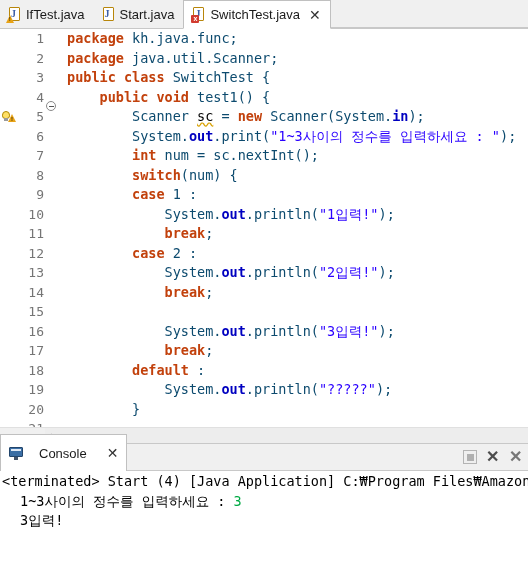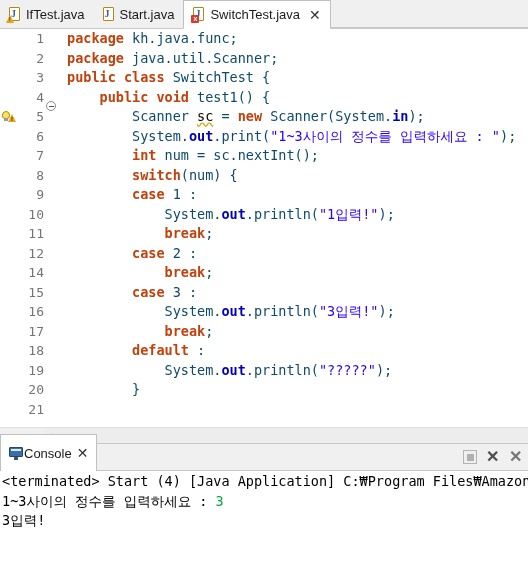--- a/index.html
+++ b/index.html
@@ -197,21 +197,21 @@
     position: relative;
     border-bottom: 1px solid #c8c8c8;
   }
   .ctab {
     height: 27px;
     background: #ffffff;
     border-left: 1px solid #c0c0c0;
     border-right: 1px solid #c0c0c0;
     border-top: 1px solid #c0c0c0;
     margin-bottom: -1px;
-    display: flex; align-items: center; gap: 1px;
+    display: flex; align-items: center; gap: 16px;
     padding: 18px 8px; font-size: 13px; color: #1a1a1a;
     z-index: 2;
   }
   .console-icon { width: 14px; height: 13px; position: relative; flex: 0 0 14px; }
   .console-icon .scr {
     position: absolute; left: 0; top: 0; width: 14px; height: 10px;
     background: #3a6ea5; border: 1px solid #22456b; border-radius: 1px;
   }
   .console-icon .scr::after {
     content:""; position:absolute; left:1px; top:1px; width:10px; height:2px;
@@ -245,21 +245,21 @@
     font-family: "DejaVu Sans Mono", monospace;
     font-size: 13.5px;
     line-height: 19.5px;
     padding: 1px 0 0 2px;
     overflow: hidden;
     white-space: pre;
     background: #ffffff;
   }
   .cline { height: 19.5px; white-space: pre; }
   .c-term { color: #000000; }
-  .c-out  { color: #000000; }
+  .c-out  { color: #000000; margin-left: 18px; }
   .c-in   { color: #00aa44; }
 </style>
 </head>
 <body>
 
 <div id="app">
 
   <div class="tabbar" id="tabbar">
       <div class="tab inactive">
         <span class="jicon">
@@ -296,22 +296,23 @@
           <div class="line"><div class="marker-col"></div><div class="lineno">3</div><div class="fold"></div><div class="codetext"><span class="kw">public class </span><span class="pl">SwitchTest {</span></div></div>
           <div class="line"><div class="marker-col"></div><div class="lineno">4</div><div class="fold"><span class="minus"></span></div><div class="codetext"><span class="pl">    </span><span class="kw">public void </span><span class="pl">test1() {</span></div></div>
           <div class="line"><div class="marker-col"><span class="bulb"><span class="b1"></span><span class="b2"></span><span class="b3"></span></span></div><div class="lineno">5</div><div class="fold"></div><div class="codetext"><span class="pl">        Scanner </span><span class="warnsq">sc</span><span class="pl"> = </span><span class="kw">new </span><span class="pl">Scanner(System.</span><span class="fld">in</span><span class="pl">);</span></div></div>
           <div class="line"><div class="marker-col"></div><div class="lineno">6</div><div class="fold"></div><div class="codetext"><span class="pl">        System.</span><span class="fld">out</span><span class="pl">.print(</span><span class="str">"1~3사이의 정수를 입력하세요 : "</span><span class="pl">);</span></div></div>
           <div class="line"><div class="marker-col"></div><div class="lineno">7</div><div class="fold"></div><div class="codetext"><span class="pl">        </span><span class="kw">int </span><span class="pl">num = sc.nextInt();</span></div></div>
           <div class="line"><div class="marker-col"></div><div class="lineno">8</div><div class="fold"></div><div class="codetext"><span class="pl">        </span><span class="kw">switch</span><span class="pl">(num) {</span></div></div>
           <div class="line"><div class="marker-col"></div><div class="lineno">9</div><div class="fold"></div><div class="codetext"><span class="pl">        </span><span class="kw">case </span><span class="pl">1 :</span></div></div>
           <div class="line"><div class="marker-col"></div><div class="lineno">10</div><div class="fold"></div><div class="codetext"><span class="pl">            System.</span><span class="fld">out</span><span class="pl">.println(</span><span class="str">"1입력!"</span><span class="pl">);</span></div></div>
           <div class="line"><div class="marker-col"></div><div class="lineno">11</div><div class="fold"></div><div class="codetext"><span class="pl">            </span><span class="kw">break</span><span class="pl">;</span></div></div>
           <div class="line"><div class="marker-col"></div><div class="lineno">12</div><div class="fold"></div><div class="codetext"><span class="pl">        </span><span class="kw">case </span><span class="pl">2 :</span></div></div>
+          <div class="line"><div class="marker-col"></div><div class="lineno">13</div><div class="fold"></div><div class="codetext"><span class="pl">            System.</span><span class="fld">out</span><span class="pl">.println(</span><span class="str">"2입력!"</span><span class="pl">);</span></div></div>
           <div class="line"><div class="marker-col"></div><div class="lineno">14</div><div class="fold"></div><div class="codetext"><span class="pl">            </span><span class="kw">break</span><span class="pl">;</span></div></div>
-          <div class="line"><div class="marker-col"></div><div class="lineno">15</div><div class="fold"></div><div class="codetext"><span class="pl">        </span><span class="kw">case </span><span class="pl">3 :</span></div></div>
+          <div class="line"><div class="marker-col"></div><div class="lineno">15</div><div class="fold"></div></div>
           <div class="line"><div class="marker-col"></div><div class="lineno">16</div><div class="fold"></div><div class="codetext"><span class="pl">            System.</span><span class="fld">out</span><span class="pl">.println(</span><span class="str">"3입력!"</span><span class="pl">);</span></div></div>
           <div class="line"><div class="marker-col"></div><div class="lineno">17</div><div class="fold"></div><div class="codetext"><span class="pl">            </span><span class="kw">break</span><span class="pl">;</span></div></div>
           <div class="line"><div class="marker-col"></div><div class="lineno">18</div><div class="fold"></div><div class="codetext"><span class="pl">        </span><span class="kw">default </span><span class="pl">:</span></div></div>
           <div class="line"><div class="marker-col"></div><div class="lineno">19</div><div class="fold"></div><div class="codetext"><span class="pl">            System.</span><span class="fld">out</span><span class="pl">.println(</span><span class="str">"?????"</span><span class="pl">);</span></div></div>
           <div class="line"><div class="marker-col"></div><div class="lineno">20</div><div class="fold"></div><div class="codetext"><span class="pl">        }</span></div></div>
           <div class="line"><div class="marker-col"></div><div class="lineno">21</div><div class="fold"></div><div class="codetext"><span class="pl"></span></div></div>
         </div>
     </div>
     <div class="hscroll">
       <div class="leftpad"></div>

